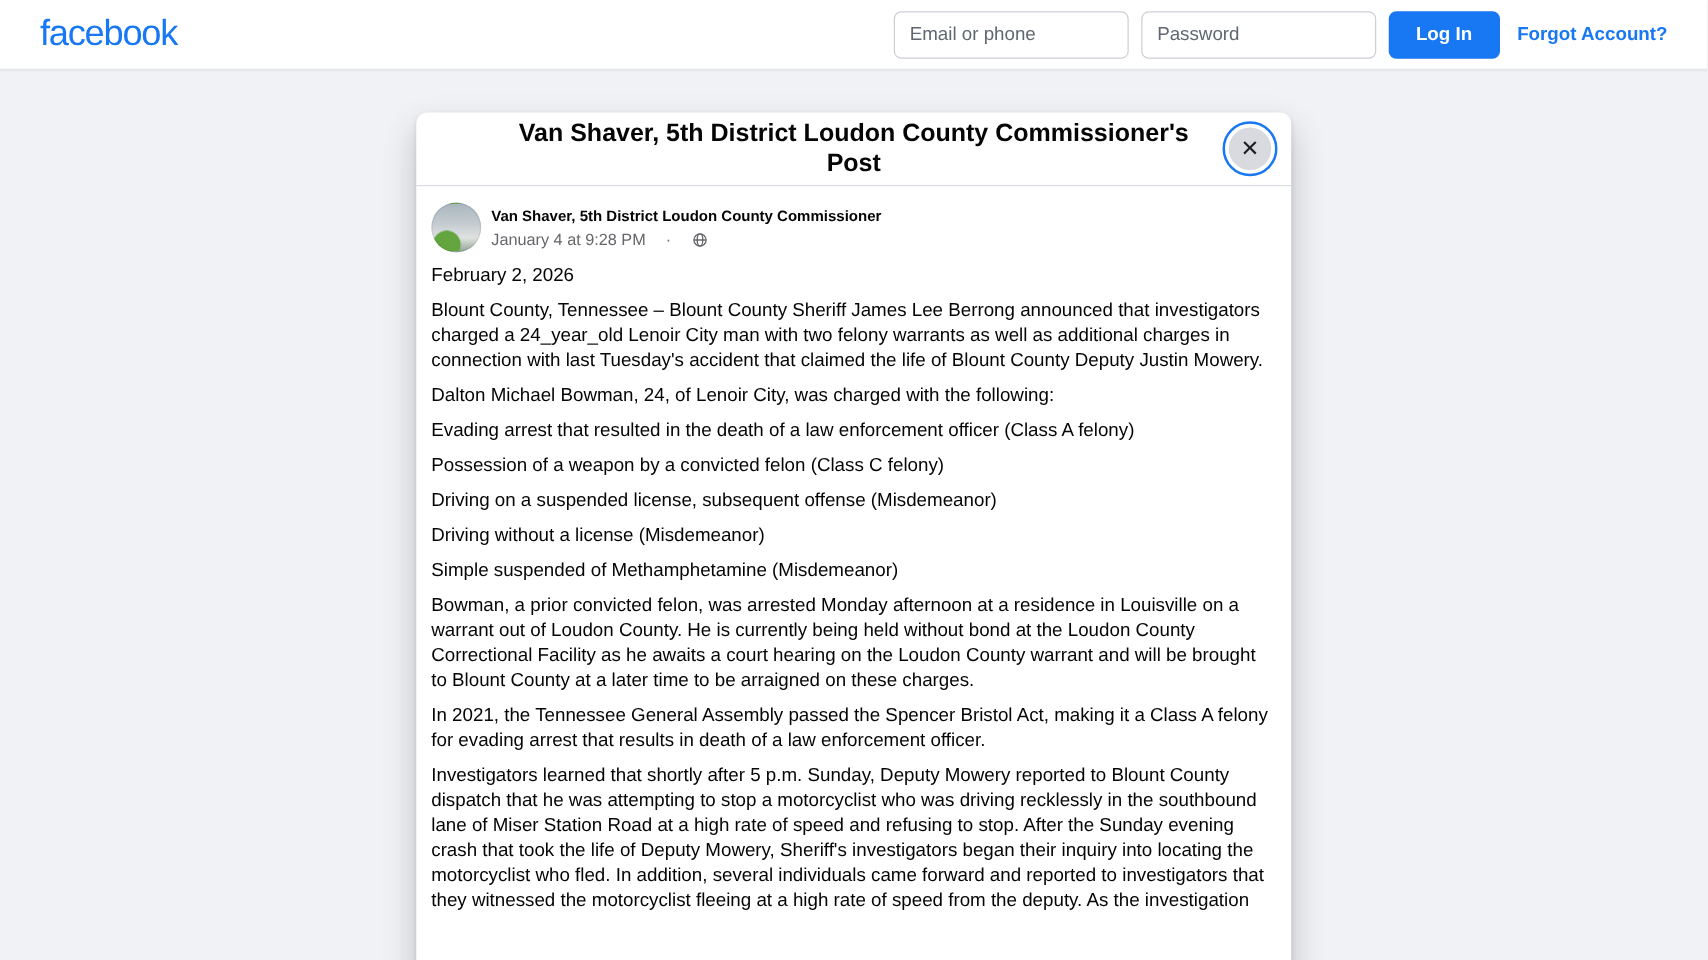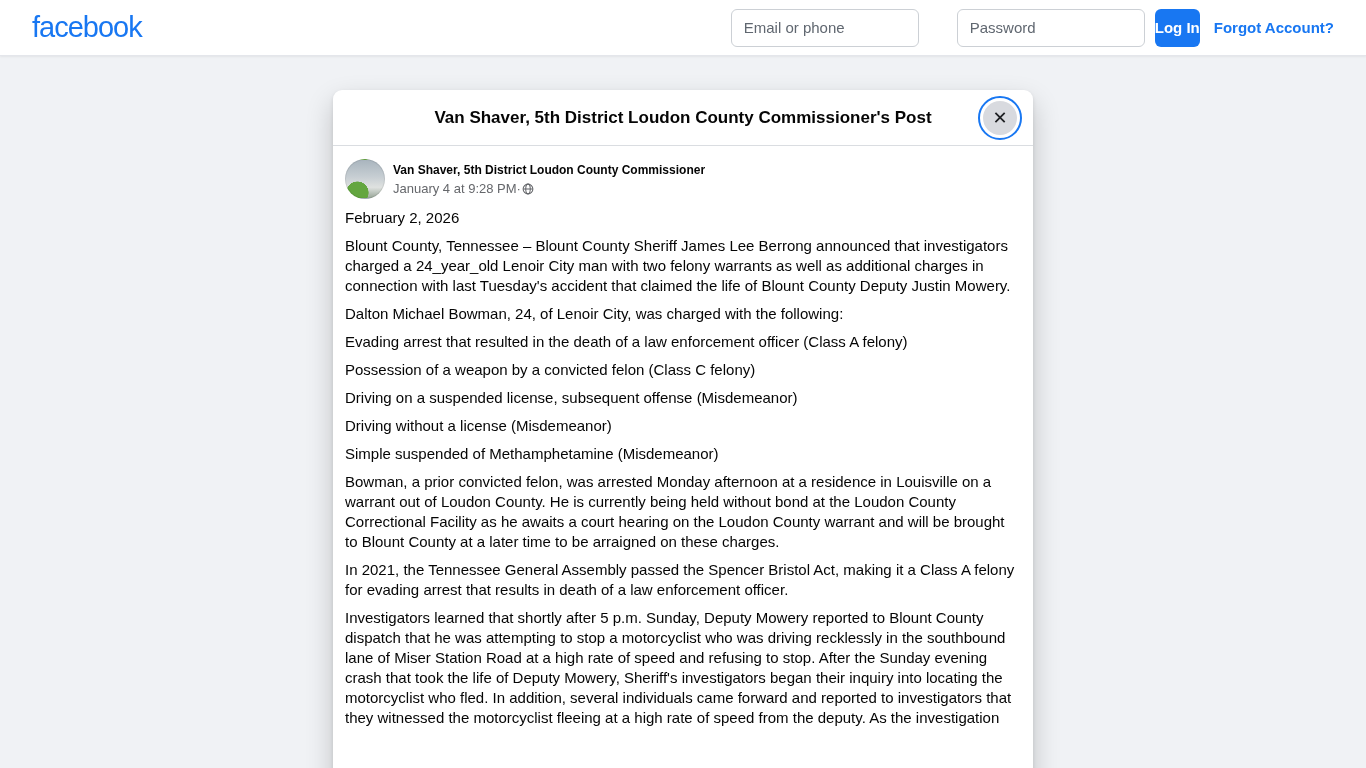--- a/index.html
+++ b/index.html
@@ -35,26 +35,25 @@
     width: 188px;
     height: 38px;
     border: 1px solid #ccd0d5;
     border-radius: 6px;
     padding: 0 12px;
     font-size: 15px;
     font-family: inherit;
     color: #3b82f6;
     outline: none;
     background: #fff;
-    margin-left: 28px;
   }
   .login-form input::placeholder { color: #606770; }
   .login-btn {
     height: 38px;
-    padding: 0 0;
+    padding: 0 22px;
     background: #1877f2;
     color: #fff;
     border: none;
     border-radius: 6px;
     font-size: 15px;
     font-weight: 700;
     font-family: inherit;
     cursor: pointer;
   }
   .forgot-link {
@@ -78,21 +77,21 @@
   .modal-header {
     position: relative;
     padding: 5px 70px;
     border-bottom: 1px solid #dadde1;
     min-height: 56px;
     display: flex;
     align-items: center;
     justify-content: center;
   }
   .modal-title {
-    font-size: 17px;
+    font-size: 20px;
     font-weight: 700;
     line-height: 24px;
     text-align: center;
     max-width: 548px;
     color: #050505;
   }
   .close-ring {
     position: absolute;
     right: 11px;
     top: 50%;
@@ -138,21 +137,21 @@
   .author-name {
     font-size: 12px;
     font-weight: 700;
     color: #050505;
     line-height: 19px;
     cursor: pointer;
   }
   .author-meta {
     display: flex;
     align-items: center;
-    gap: 0;
+    gap: 16px;
     font-size: 13px;
     color: #65676b;
     line-height: 17px;
   }
   .globe-icon { display: inline-flex; margin-left: 1px; }
 
   .post-body { font-size: 15px; line-height: 20px; color: #050505; }
   .post-body p { margin: 0 0 8px; white-space: pre-line; }
 </style>
 </head>

